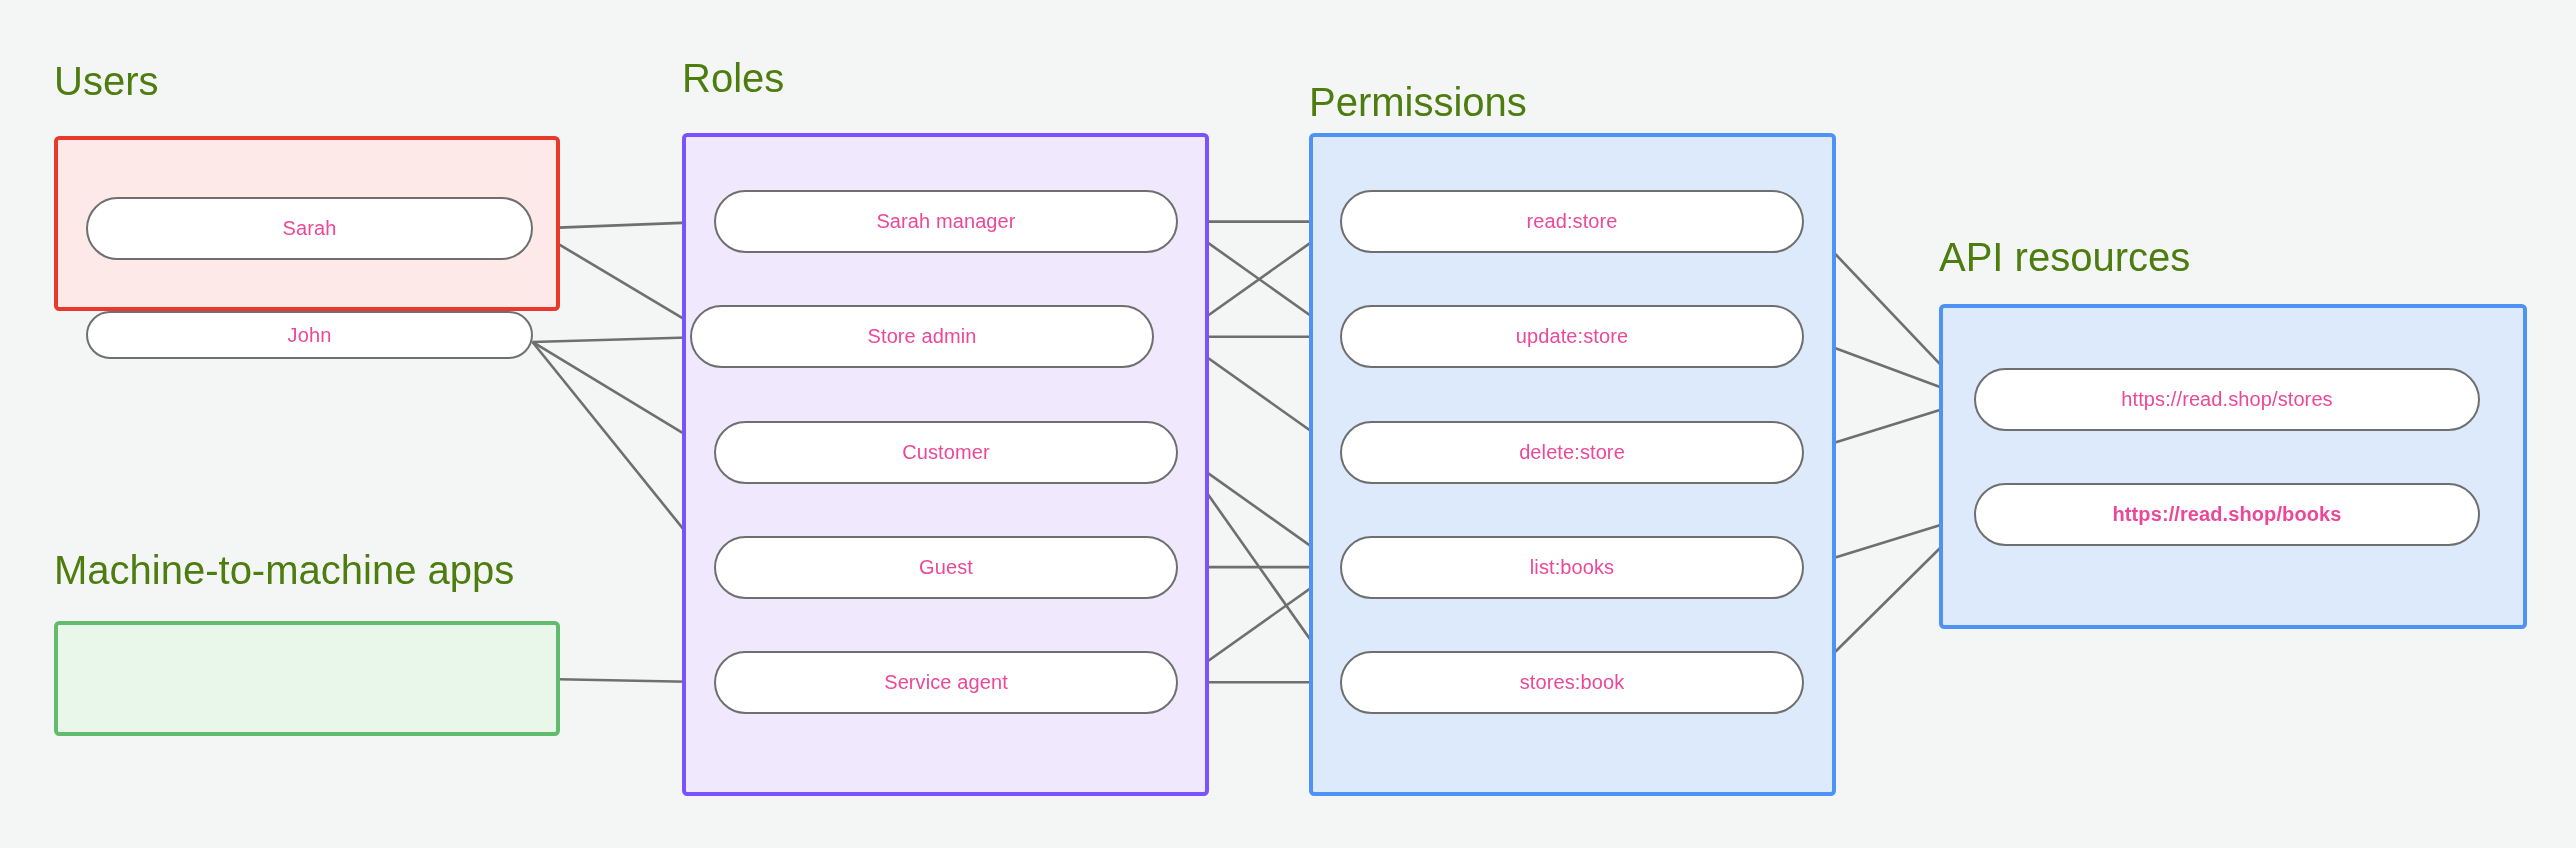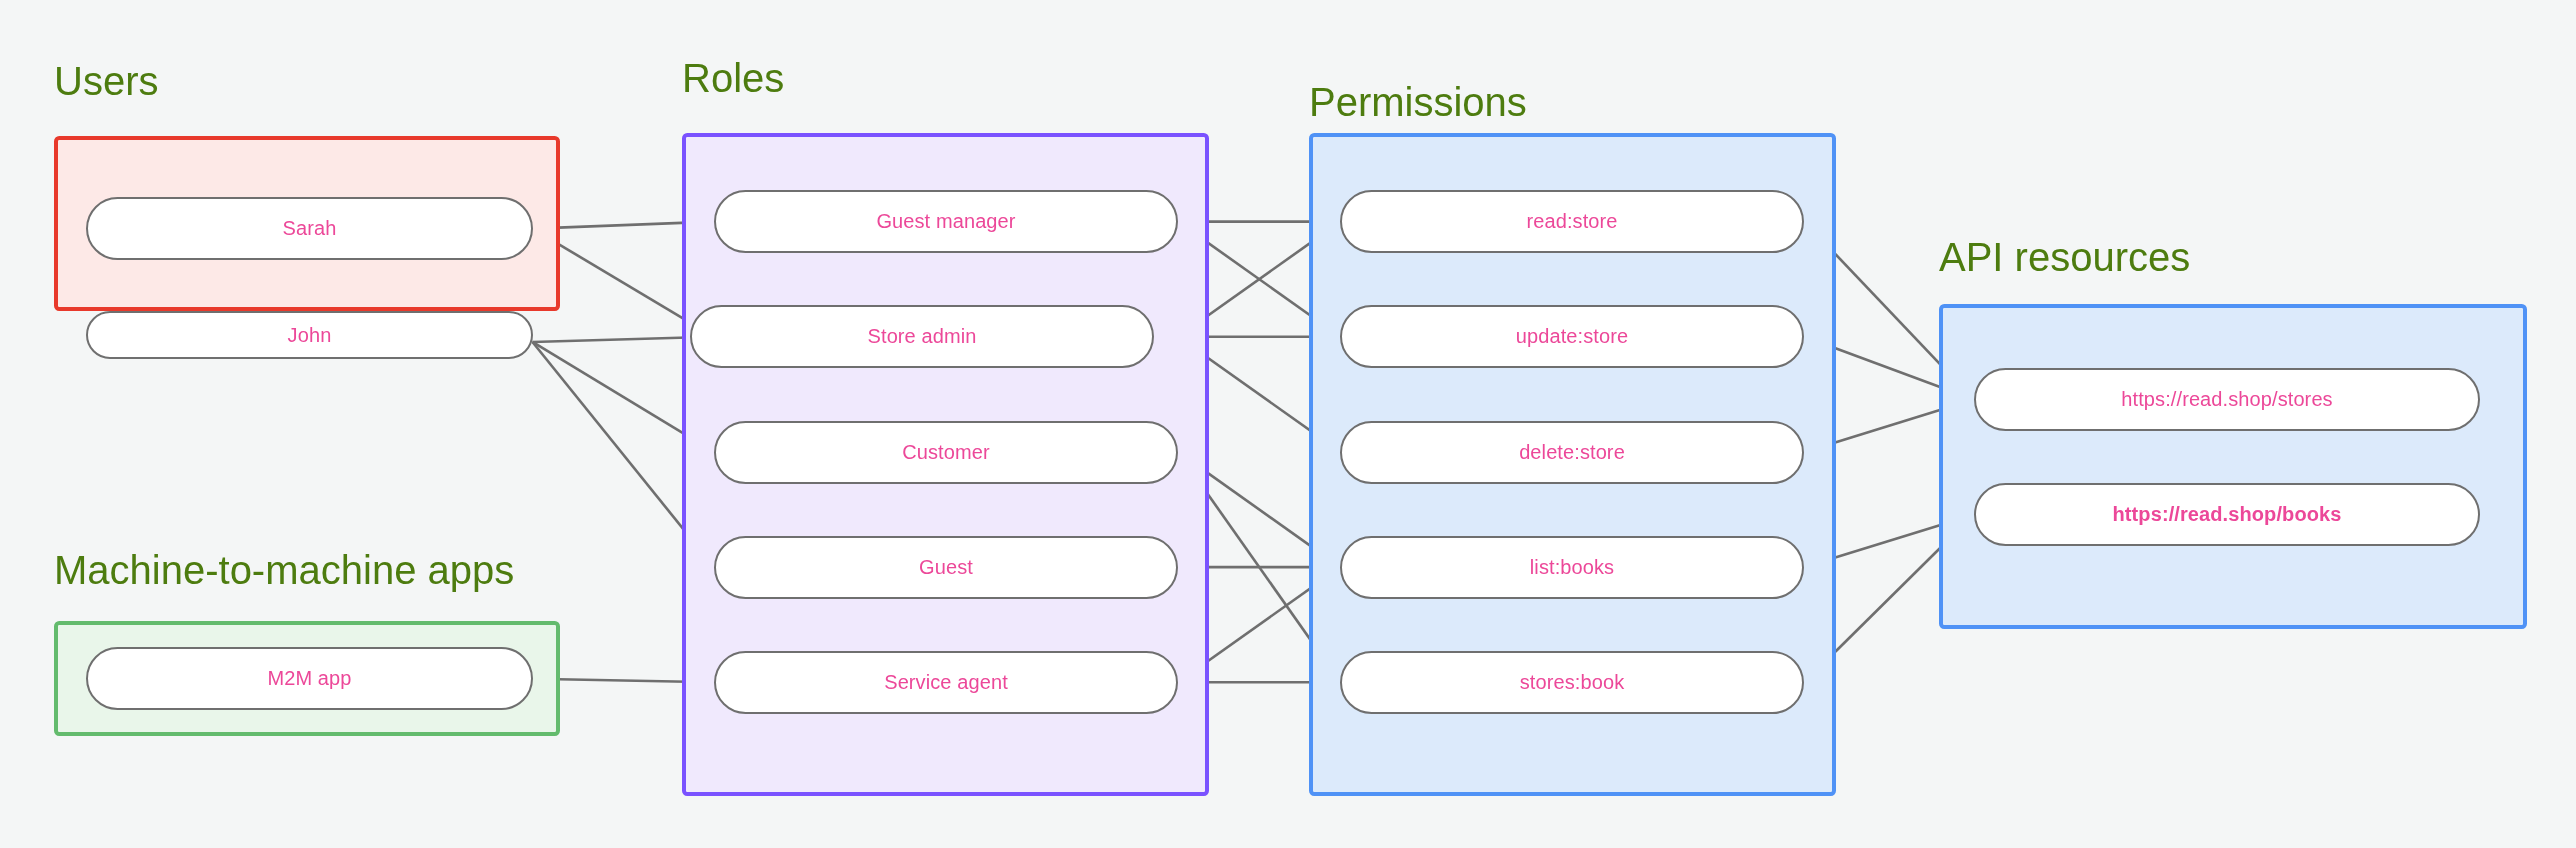--- a/index.html
+++ b/index.html
@@ -107,25 +107,24 @@
       <circle cx="2262" cy="590" r="9" fill="#6f6f6f"></circle>
     </svg>
 
   <div class="group-label" style="left:54px; top:61px;">Users</div>
   <div class="group-box red" style="left:54px; top:136px; width:506px; height:175px;"></div>
   <div class="node" style="left:86px; top:197px; width:447px; height:63px;">Sarah</div>
   <div class="node" style="left:86px; top:311px; width:447px; height:48px;">John</div>
 
   <div class="group-label" style="left:54px; top:550px;">Machine-to-machine apps</div>
   <div class="group-box green" style="left:54px; top:621px; width:506px; height:115px;"></div>
-  <div class="node" style="left:86px; top:647px; width:447px; height:63px;">M2M app</div>
 
   <div class="group-label" style="left:682px; top:58px;">Roles</div>
   <div class="group-box purple" style="left:682px; top:133px; width:527px; height:663px;"></div>
-  <div class="node" style="left:714px; top:190px; width:464px; height:63px;">Guest manager</div>
+  <div class="node" style="left:714px; top:190px; width:464px; height:63px;">Sarah manager</div>
   <div class="node" style="left:690px; top:305px; width:464px; height:63px;">Store admin</div>
   <div class="node" style="left:714px; top:421px; width:464px; height:63px;">Customer</div>
   <div class="node" style="left:714px; top:536px; width:464px; height:63px;">Guest</div>
   <div class="node" style="left:714px; top:651px; width:464px; height:63px;">Service agent</div>
 
   <div class="group-label" style="left:1309px; top:58px;margin-top:24px;">Permissions</div>
   <div class="group-box blue" style="left:1309px; top:133px; width:527px; height:663px;"></div>
   <div class="node" style="left:1340px; top:190px; width:464px; height:63px;">read:store</div>
   <div class="node" style="left:1340px; top:305px; width:464px; height:63px;">update:store</div>
   <div class="node" style="left:1340px; top:421px; width:464px; height:63px;">delete:store</div>

